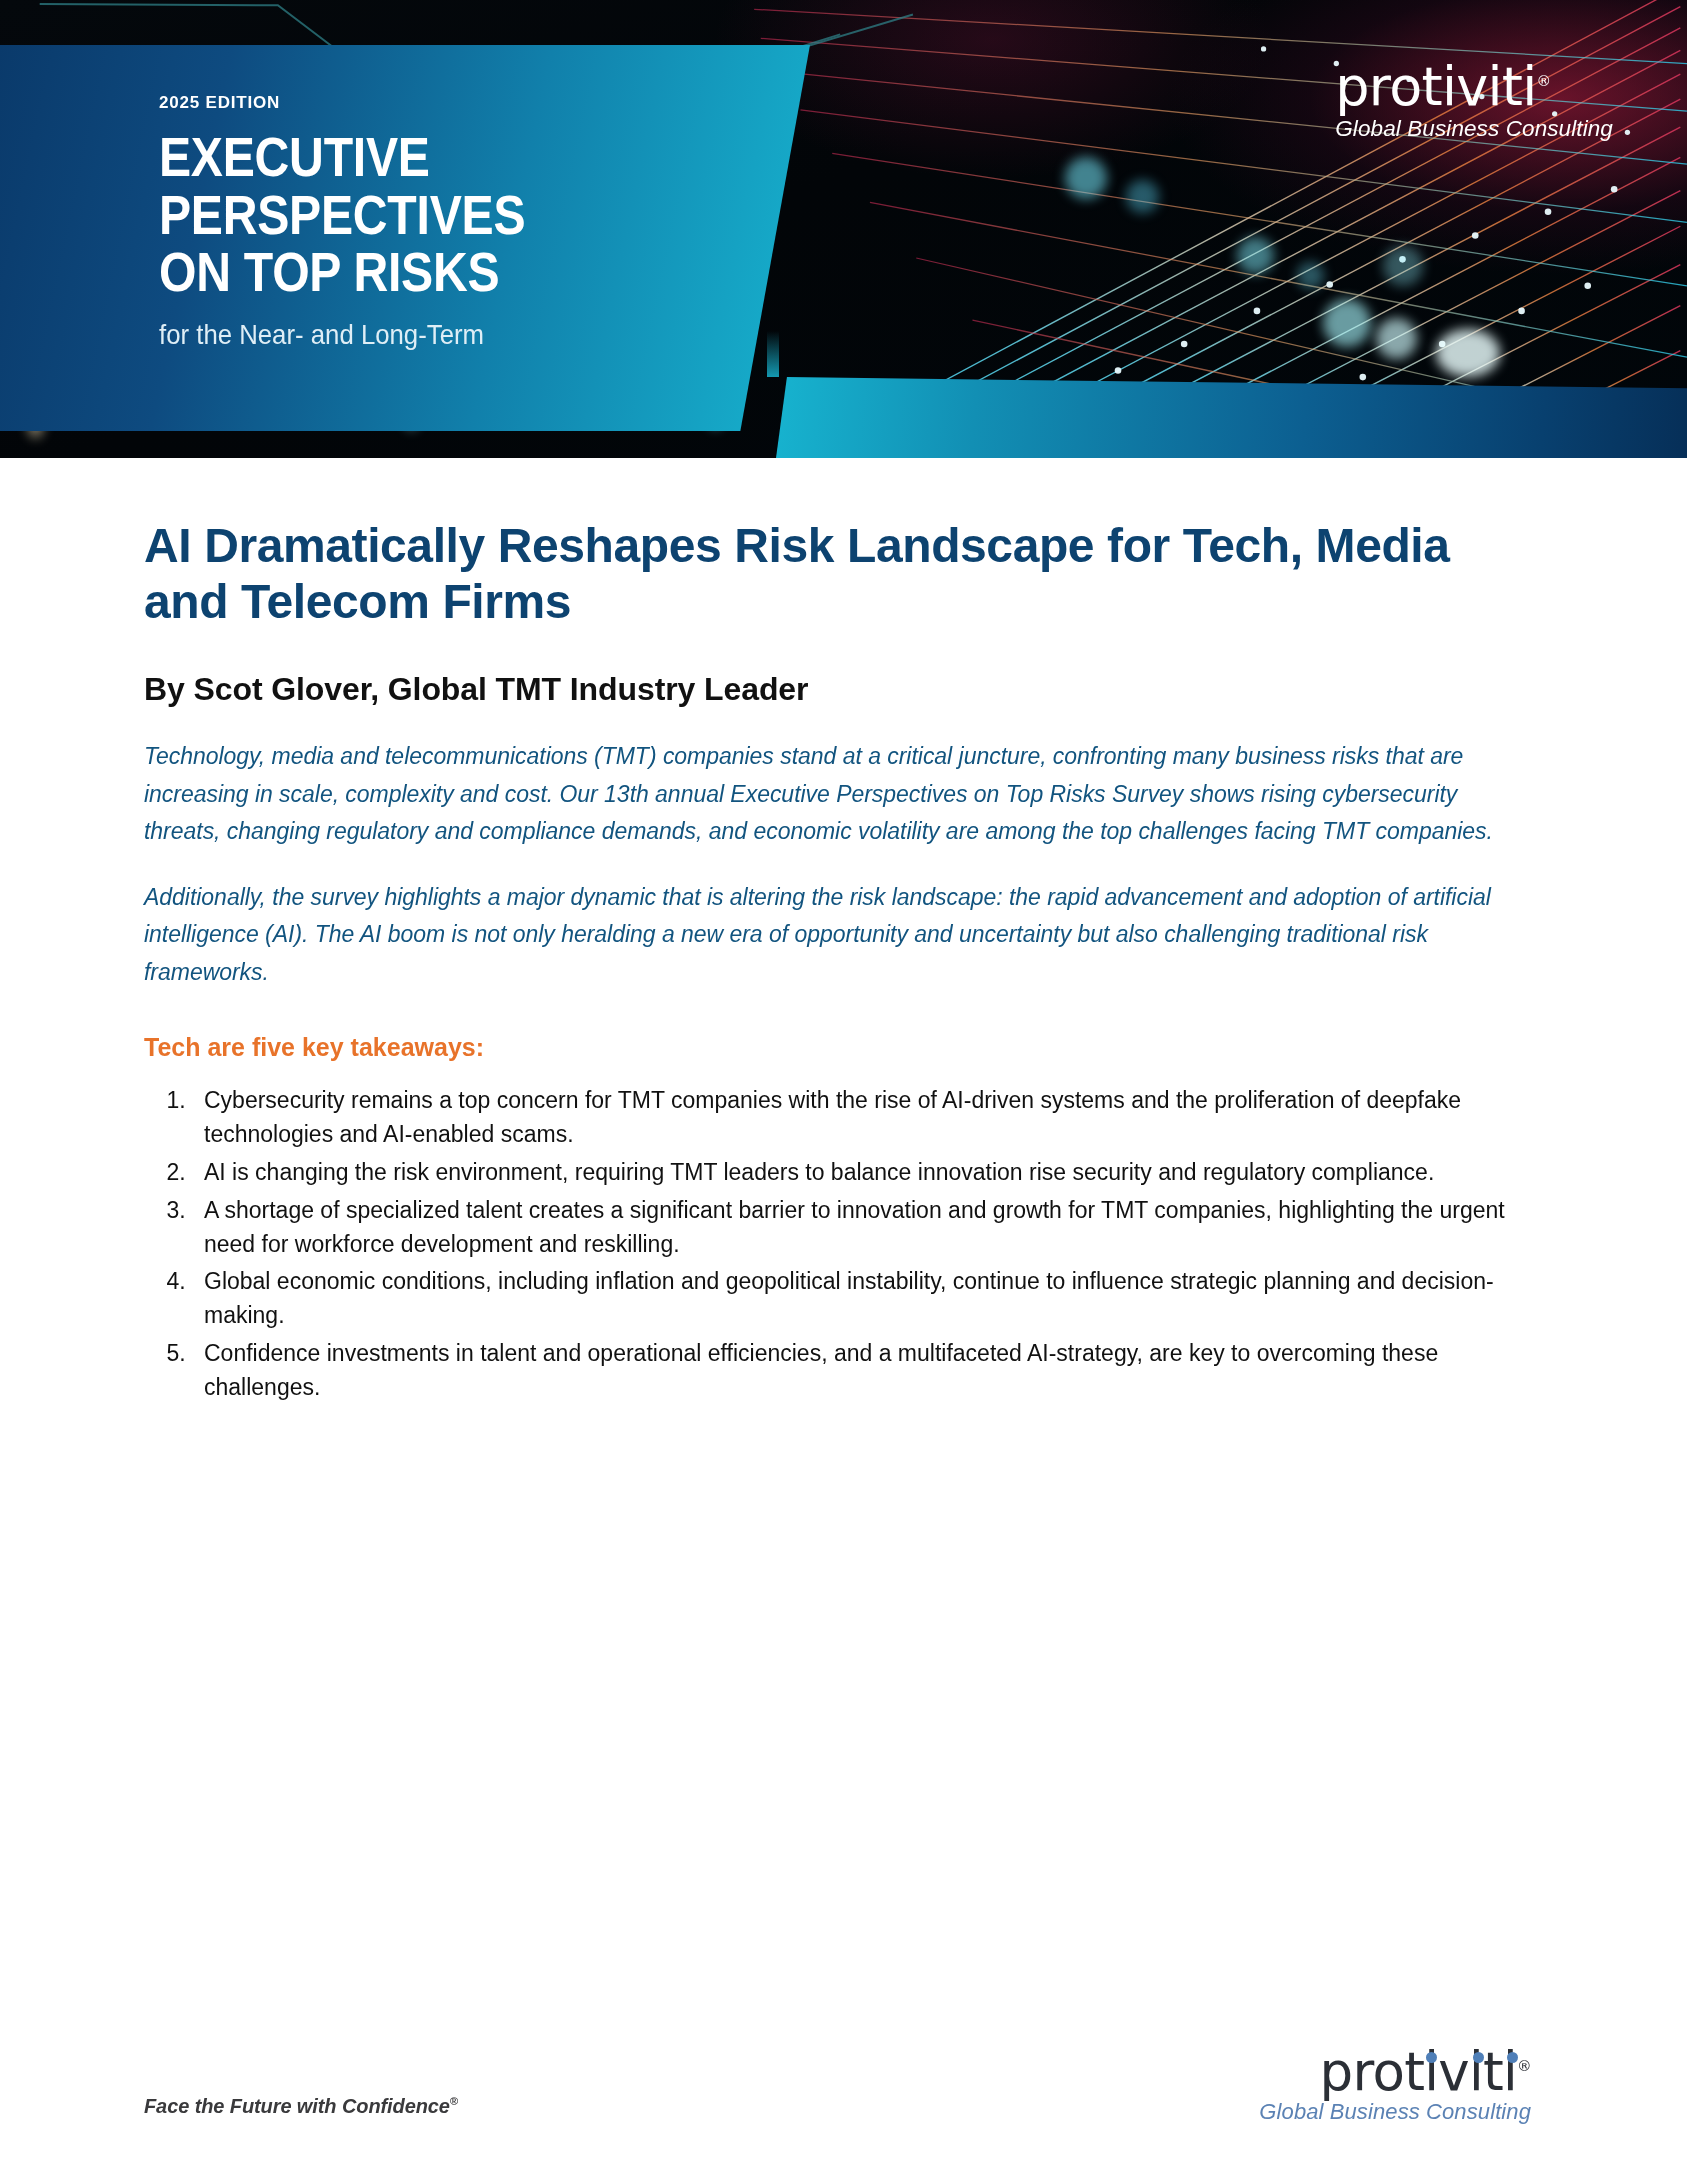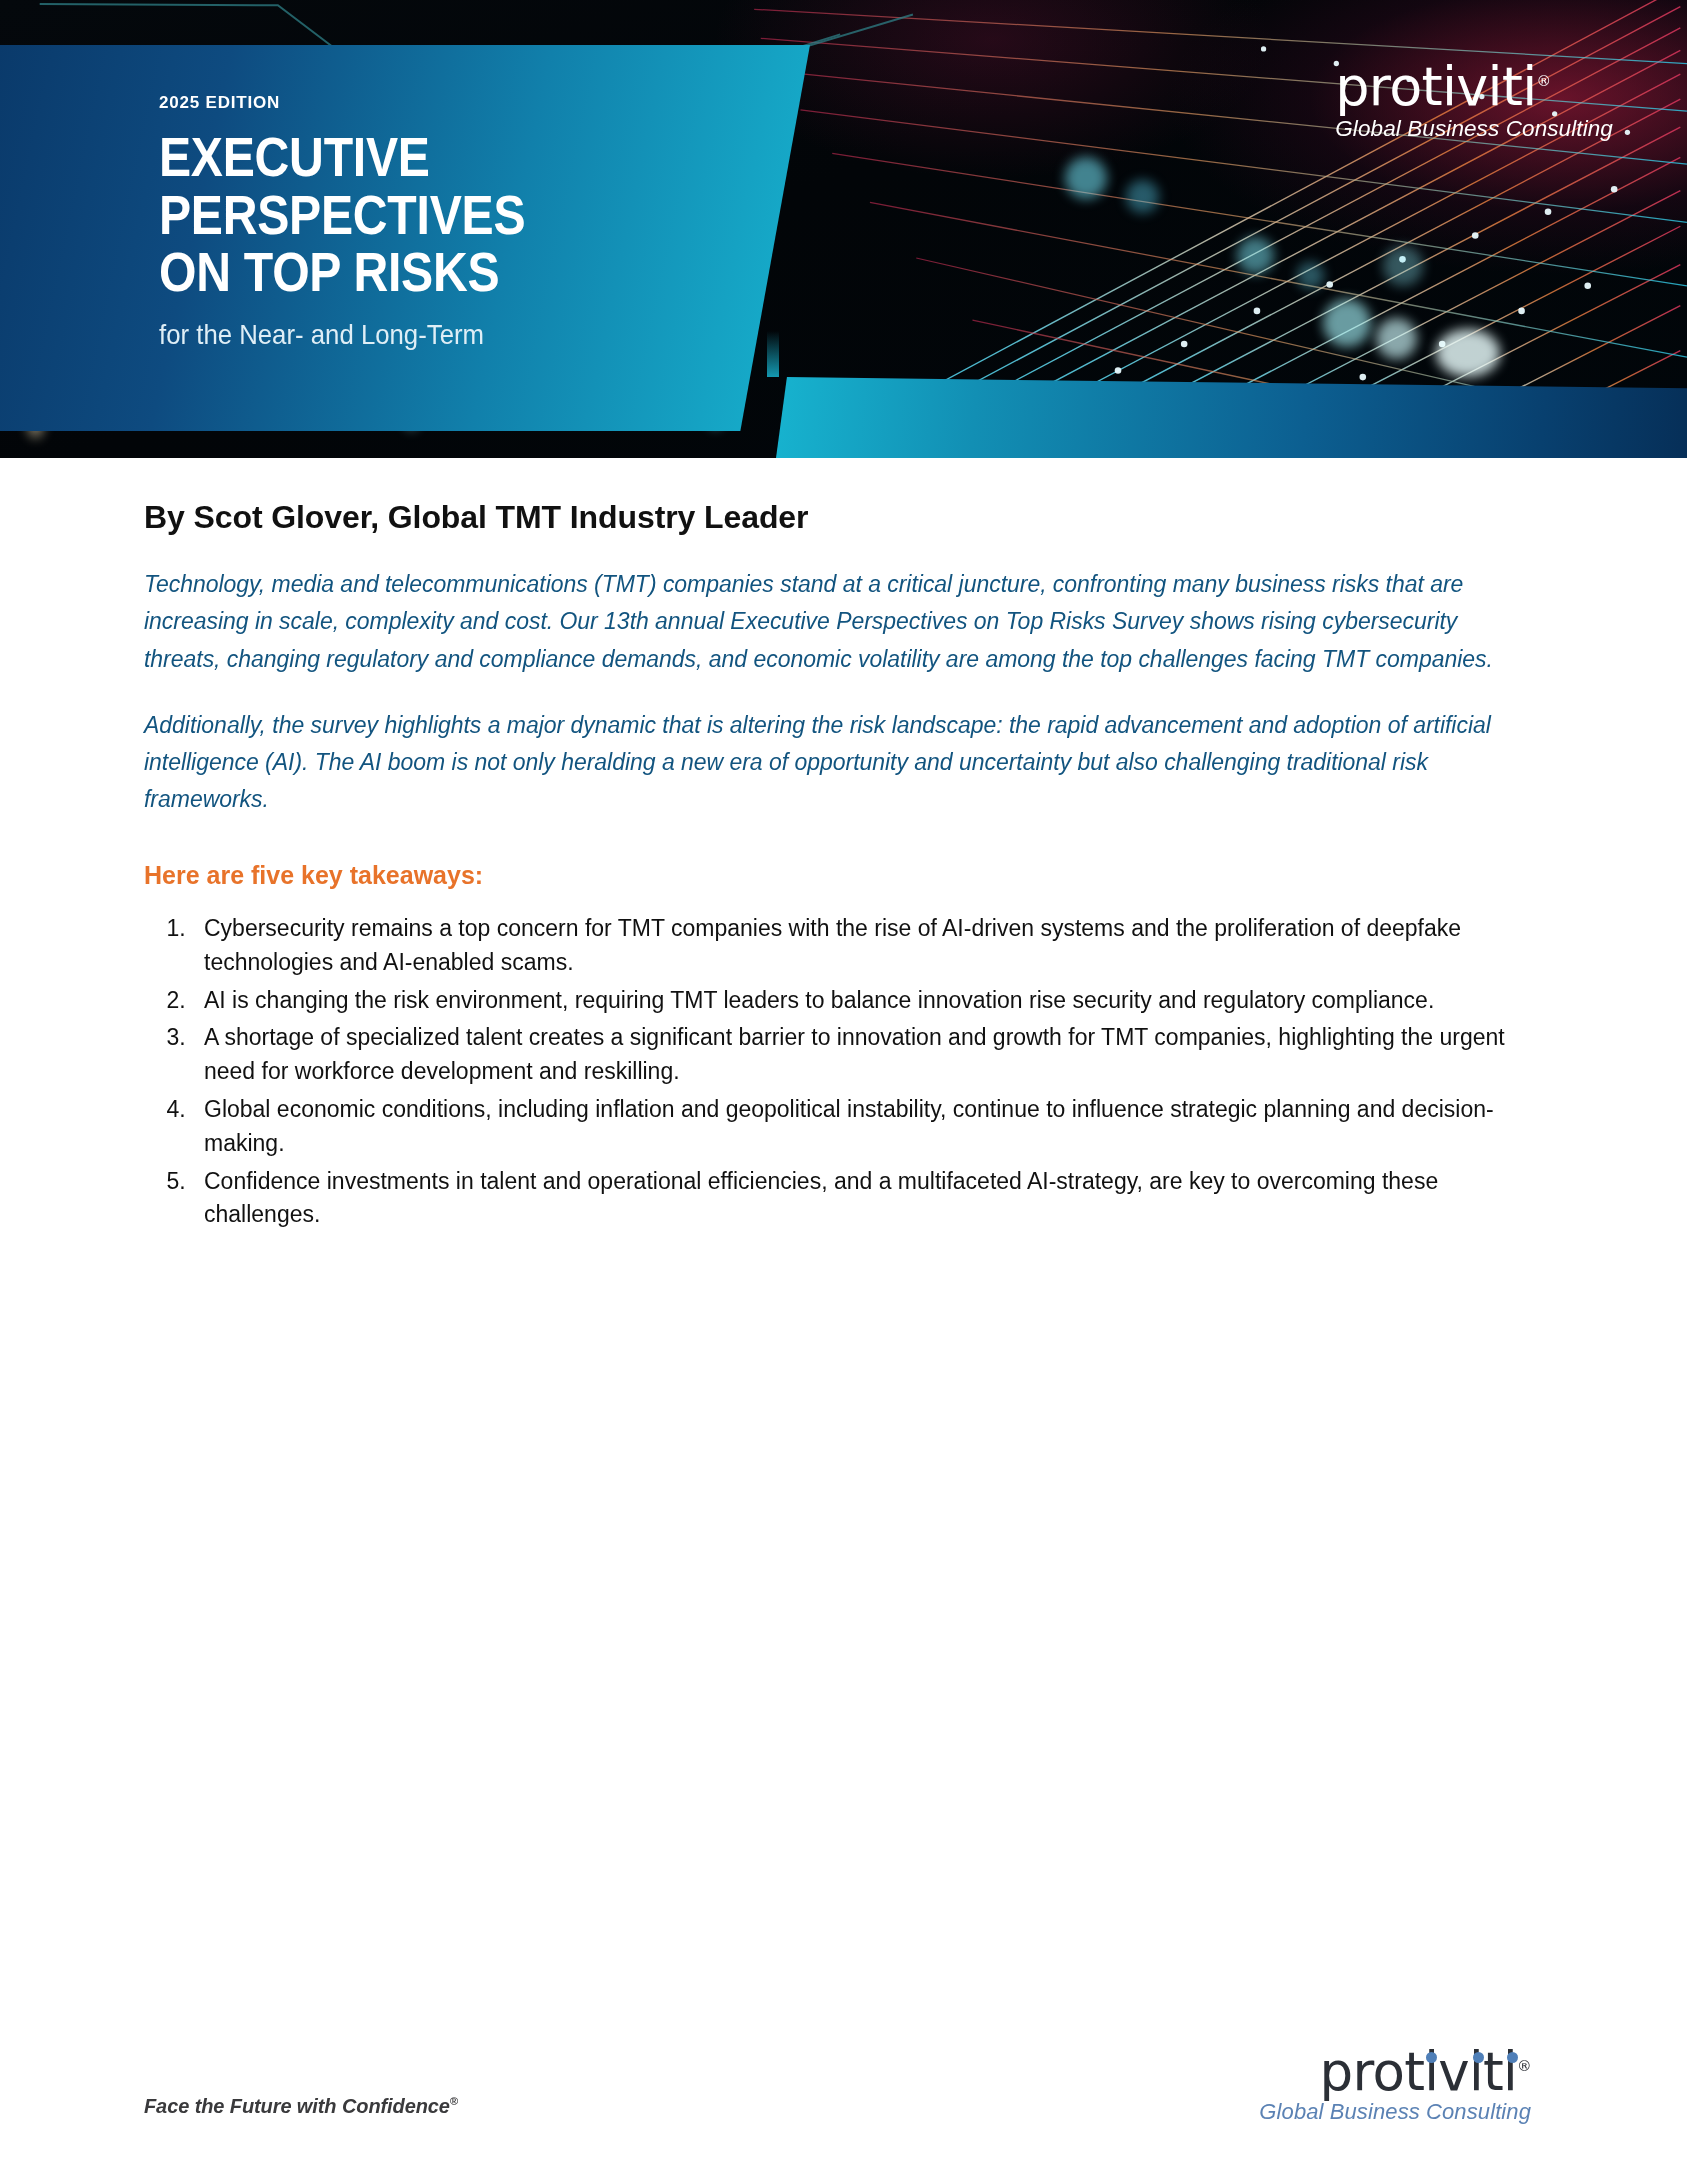--- a/index.html
+++ b/index.html
@@ -373,27 +373,28 @@
   </div>
 
   <div class="hdr-logo">
     <div class="wordmark"><span>protiviti</span><sup class="reg">®</sup></div>
     <div class="tagline">Global Business Consulting</div>
   </div>
 </div>
 
 <div class="content">
 
+  <h1 class="page-title">AI Dramatically Reshapes Risk Landscape for Tech, Media and Telecom Firms</h1>
 
   <div class="byline">By Scot Glover, Global TMT Industry Leader</div>
 
   <p class="lede">Technology, media and telecommunications (TMT) companies stand at a critical juncture, confronting many business risks that are increasing in scale, complexity and cost. Our 13th annual Executive Perspectives on Top Risks Survey shows rising cybersecurity threats, changing regulatory and compliance demands, and economic volatility are among the top challenges facing TMT companies.</p>
   <p class="lede">Additionally, the survey highlights a major dynamic that is altering the risk landscape: the rapid advancement and adoption of artificial intelligence (AI). The AI boom is not only heralding a new era of opportunity and uncertainty but also challenging traditional risk frameworks.</p>
 
-  <div class="takeaways-head">Here are five key takeaways:</div>
+  <div class="takeaways-head">Tech are five key takeaways:</div>
 
   <ol class="takeaways">
     <li>Cybersecurity remains a top concern for TMT companies with the rise of AI-driven systems and the proliferation of deepfake technologies and AI-enabled scams.</li>
     <li>AI is changing the risk environment, requiring TMT leaders to balance innovation rise security and regulatory compliance.</li>
     <li>A shortage of specialized talent creates a significant barrier to innovation and growth for TMT companies, highlighting the urgent need for workforce development and reskilling.</li>
     <li>Global economic conditions, including inflation and geopolitical instability, continue to influence strategic planning and decision-making.</li>
     <li>Confidence investments in talent and operational efficiencies, and a multifaceted AI-strategy, are key to overcoming these challenges.</li>
   </ol>
 </div>
 

